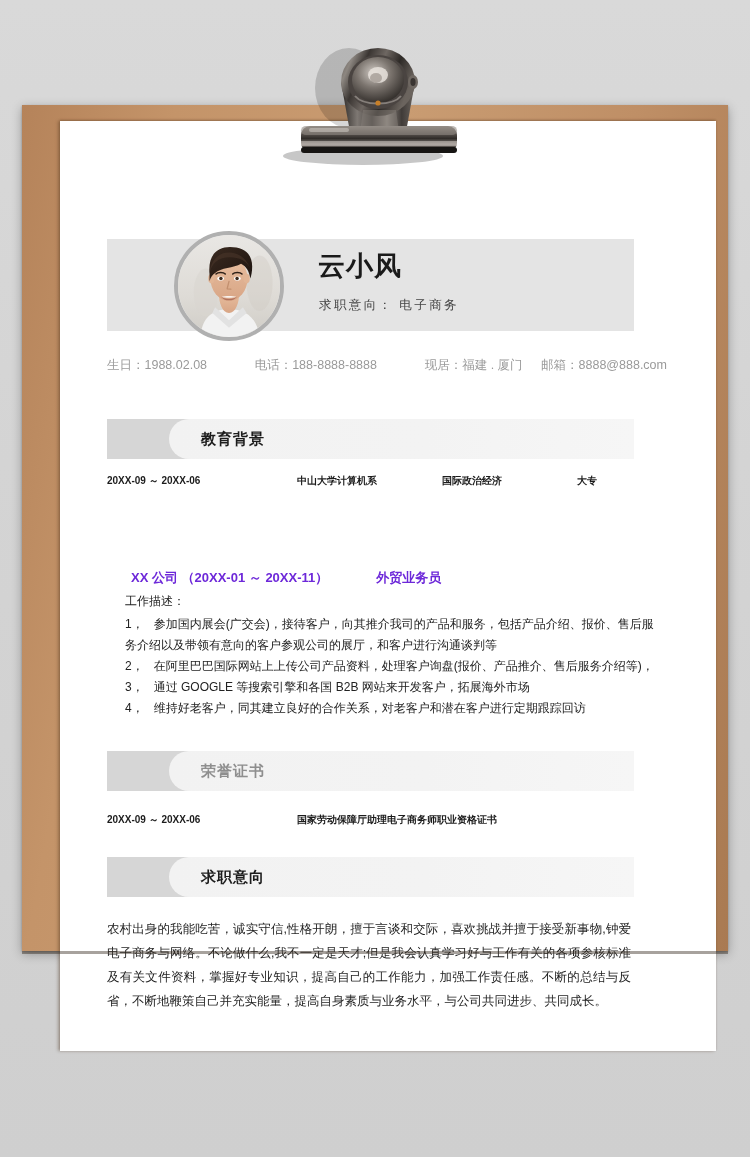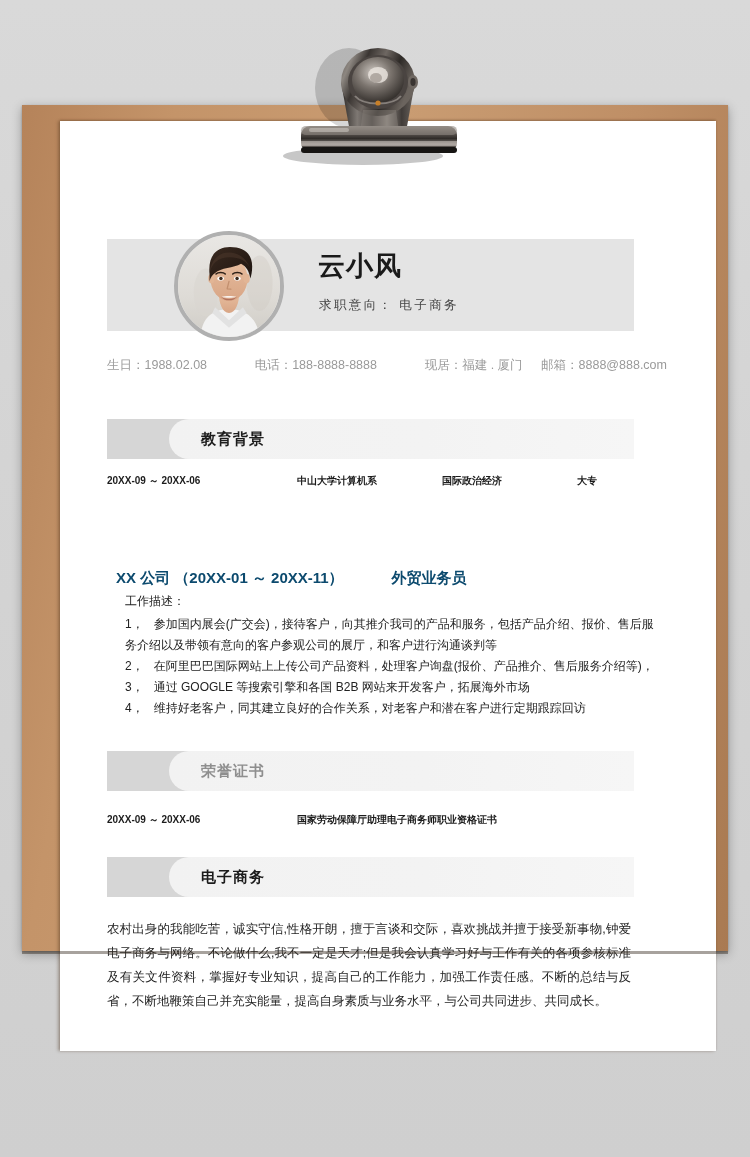--- a/index.html
+++ b/index.html
@@ -176,24 +176,24 @@
     color: #1c1c1c;
   }
   .cell-date { width: 190px; white-space: nowrap; }
   .cell-school { width: 145px; }
   .cell-major { width: 135px; }
   .cell-degree { width: 90px; }
 
   
   .work-title {
     position: absolute;
-    left: 56px;
-    font-size: 15px;
+    left: 71px;
+    font-size: 13px;
     font-weight: bold;
-    color: #0c4a6e;
+    color: #6d28d9;
   }
   .work-title .wt-role { margin-left: 48px; }
   .work-label {
     position: absolute;
     left: 65px;
     font-size: 12px;
     color: #222222;
   }
   .work-list {
     position: absolute;
@@ -314,21 +314,21 @@
         <div class="sh-title muted">荣誉证书</div>
       </div>
       <div class="row" style="top:692px;">
         <span class="cell-date">20XX-09 ～ 20XX-06</span>
         <span>国家劳动保障厅助理电子商务师职业资格证书</span>
       </div>
 
       <div class="section-head" style="top:736px;">
         <div class="sh-block"></div>
         <div class="sh-panel"></div>
-        <div class="sh-title">电子商务</div>
+        <div class="sh-title">求职意向</div>
       </div>
       <div class="eval-para" style="top:796px;">农村出身的我能吃苦，诚实守信,性格开朗，擅于言谈和交际，喜欢挑战并擅于接受新事物,钟爱电子商务与网络。不论做什么,我不一定是天才;但是我会认真学习好与工作有关的各项参核标准及有关文件资料，掌握好专业知识，提高自己的工作能力，加强工作责任感。不断的总结与反省，不断地鞭策自己并充实能量，提高自身素质与业务水平，与公司共同进步、共同成长。</div>
 
     </div>
   </div>
 </div>
 
 <div class="clip">
   <svg viewBox="0 0 230 140" width="230" height="140">
     <defs>

